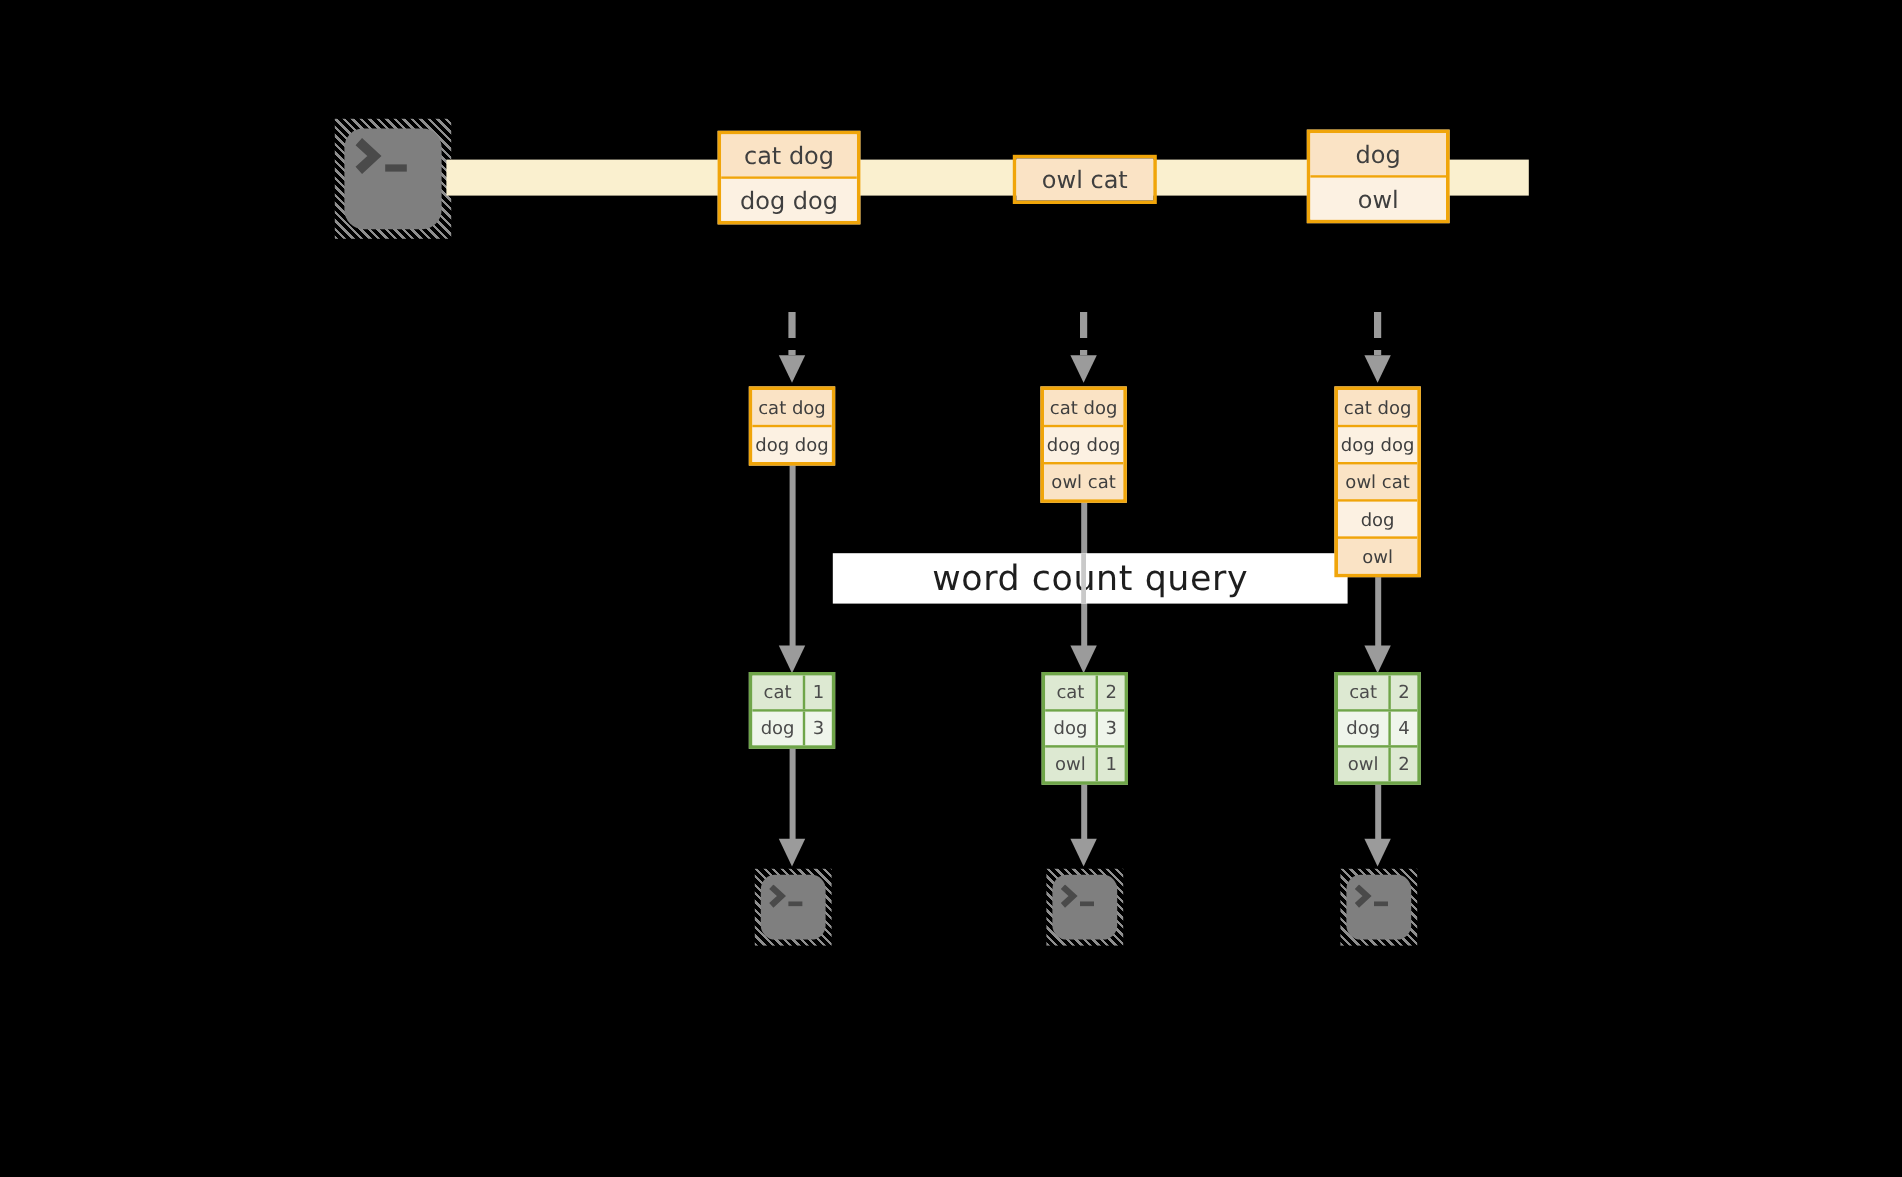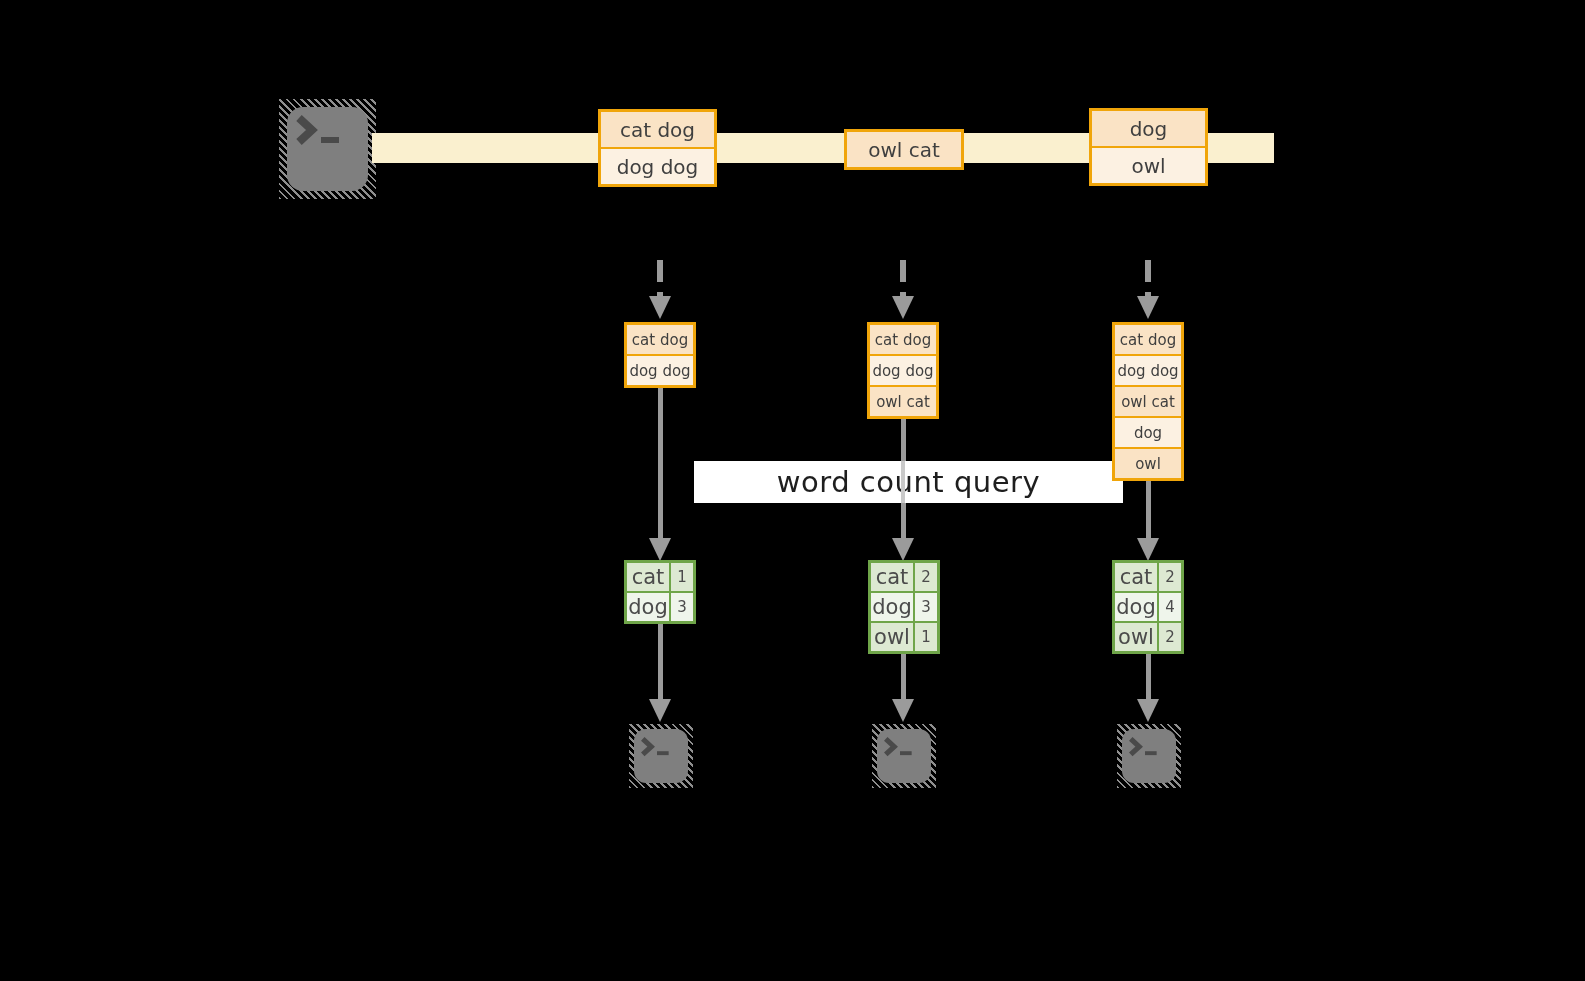--- a/index.html
+++ b/index.html
@@ -75,21 +75,21 @@
   .banner-line{position:absolute;width:4px;background:#C9C9C9;z-index:5;}
   
   .gtable{
     position:absolute;border:3px solid var(--green-border);
     box-sizing:border-box;z-index:2;background:var(--cell-green);
   }
   .gtable .trow{display:flex;height:28px;}
   .gtable .trow + .trow{border-top:2px solid var(--green-border);}
   .trow .cell-word{
     flex:1;display:flex;align-items:center;justify-content:center;
-    font-size:21px;color:#4B4B4B;
+    font-size:15px;color:#4B4B4B;
   }
   .trow .cell-num{
     width:22px;border-left:2px solid var(--green-border);
     display:flex;align-items:center;justify-content:center;
     font-size:15px;color:#4B4B4B;
   }
   .trow.g-dark{background:var(--cell-green);}
   .trow.g-light{background:var(--cell-green-light);}
 </style>
 </head>

